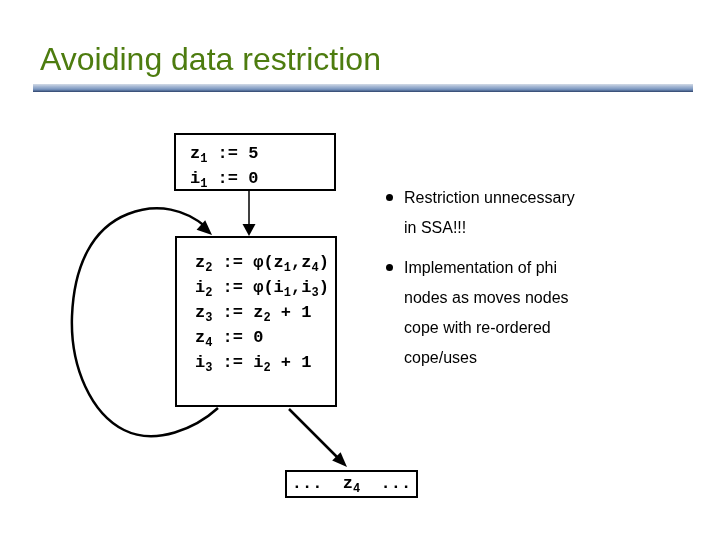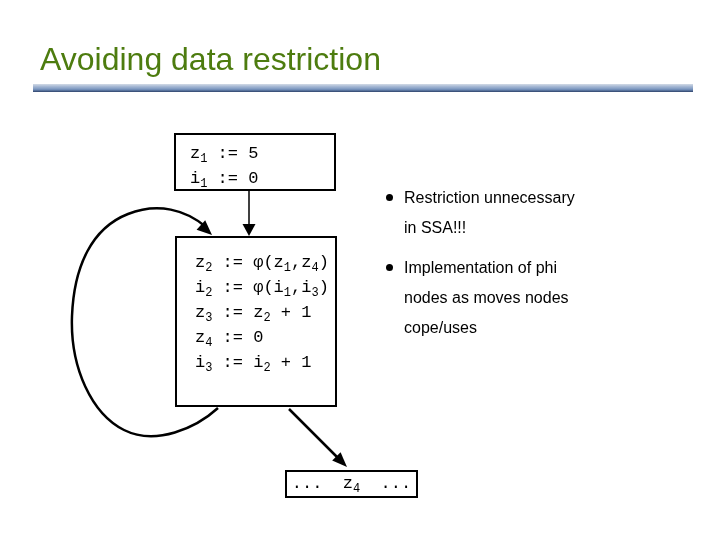--- a/index.html
+++ b/index.html
@@ -14,21 +14,21 @@
   }
   .title-underline{
     position:absolute;left:33px;top:84px;width:660px;height:8px;
     background:linear-gradient(to bottom,#d3dbe6 0%,#a7b9d4 30%,#7b97c0 65%,#4a638e 88%,#2c3f66 100%);
   }
   .arrow-layer{position:absolute;left:0;top:0;width:720px;height:540px;z-index:1;pointer-events:none;}
   .code-box{
     position:absolute;background:#ffffff;border:2px solid #000000;
     box-sizing:border-box;z-index:2;
     font-family:"Liberation Mono","DejaVu Sans Mono",monospace;
-    font-weight:normal;font-size:17px;color:#000;
+    font-weight:bold;font-size:17px;color:#000;
   }
   .code-line{line-height:25px;white-space:pre;}
   .code-box sub{font-size:12px;line-height:0;vertical-align:-4px;}
   .box-entry{left:174px;top:133px;width:162px;height:58px;padding:6px 0 0 14px;}
   .box-loop{left:175px;top:236px;width:162px;height:171px;padding:12px 16px 0 18px;}
   .box-exit{left:285px;top:470px;width:133px;height:28px;text-align:center;}
   .box-exit .code-line{line-height:24px;border-radius:12px;}
   .bullet-list{position:absolute;left:385px;top:183px;width:312px;z-index:2;}
   .bullet-item{display:flex;align-items:flex-start;}
   .bullet-item + .bullet-item{margin-top:10px;}
@@ -82,16 +82,17 @@
     <div class="bullet-text">
       <div>Restriction unnecessary</div>
       <div>in SSA!!!</div>
     </div>
   </div>
   <div class="bullet-item">
     <span class="bullet-dot"></span>
     <div class="bullet-text">
       <div>Implementation of phi</div>
       <div>nodes as moves nodes</div>
+      <div>cope with re-ordered</div>
       <div>cope/uses</div>
     </div>
   </div>
 </div>
 
 </body></html>

